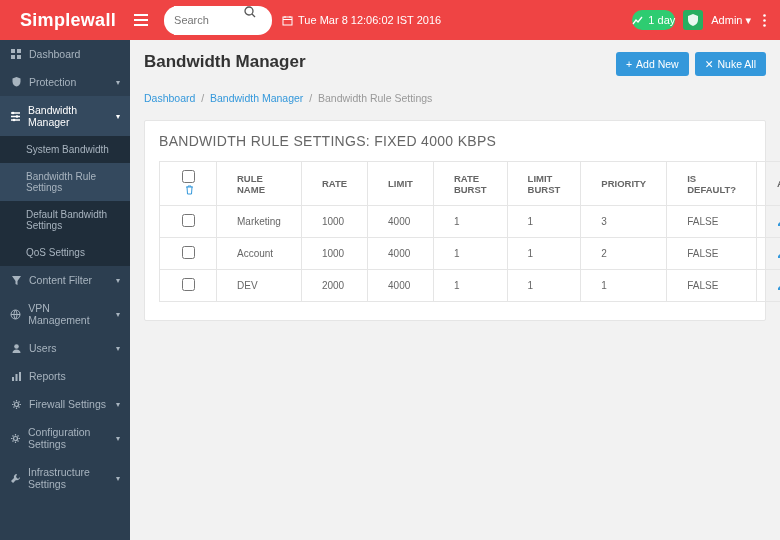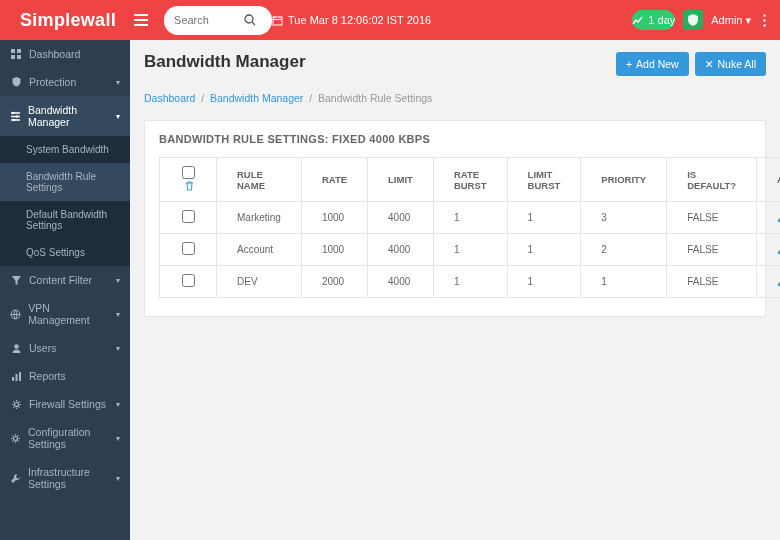--- a/index.html
+++ b/index.html
@@ -1,23 +1,23 @@
 <!DOCTYPE html>
 <html><head>
 <meta charset="utf-8">
 <style>
 *{margin:0;padding:0;box-sizing:border-box;font-family:-apple-system,BlinkMacSystemFont,"Segoe UI",Arial,sans-serif}
 body{width:780px;height:540px;background:#f2f2f2;overflow:hidden;font-size:11px;color:#555}
 .topbar{height:40px;background:#ef4444;display:flex;align-items:center;padding:0 10px;color:#fff}
 .logo{font-size:18px;font-weight:600;padding:0 10px;letter-spacing:0.3px}
 .hamburger{width:30px;height:40px;display:flex;align-items:center;justify-content:center;cursor:pointer}
-.search-wrap{background:#fff;border-radius:14px;height:29px;width:108px;display:flex;align-items:center;padding:0 10px;margin-left:8px}
+.search-wrap{background:#fff;border-radius:14px;height:29px;width:108px;display:flex;padding:0 10px;margin-left:8px}
 .search-input{border:none;outline:none;font-size:11px;width:70px;color:#888}
 .search-icon{color:#555}
-.datetime{margin-left:0;font-size:11px;display:flex;align-items:center;gap:5px}
+.datetime{margin-left:10px;font-size:11px;display:flex;align-items:center;gap:5px}
 .topbar-right{margin-left:auto;display:flex;align-items:center;gap:8px}
 .pill{background:#2ecc71;border-radius:12px;padding:4px 0;font-size:11px;display:flex;align-items:center;gap:5px}
 .shield-badge{width:20px;height:20px;background:#27ae60;border-radius:3px;display:flex;align-items:center;justify-content:center;color:#fff;font-size:10px}
 .admin{font-size:11px;display:flex;align-items:center;gap:3px}
 .layout{display:flex;height:500px}
 .sidebar{width:130px;background:#2c3e50;color:#a8b4bf;overflow-y:auto;font-size:10.5px}
 .side-item{padding:8px 10px;display:flex;align-items:center;gap:7px;cursor:pointer;position:relative}
 .side-item.active{background:#34495e;color:#fff}
 .side-item .chev{margin-left:auto;font-size:8px}
 .side-sub{background:#1f2d3a;padding:8px 10px 8px 26px;font-size:10px;cursor:pointer}
@@ -26,21 +26,21 @@
 .main{flex:1;background:#f2f2f2;padding:12px 14px;overflow:auto}
 .page-title{font-size:17px;font-weight:600;color:#333}
 .crumbs{margin-top:20px;font-size:10.5px;color:#999}
 .crumbs a{color:#3498db;text-decoration:none}
 .header-row{display:flex;justify-content:space-between;align-items:flex-start}
 .btns{display:flex;gap:6px}
 .btn{border:none;border-radius:3px;color:#fff;font-size:10.5px;padding:6px 10px;cursor:pointer;display:flex;align-items:center;gap:4px}
 .btn.add{background:#3498db}
 .btn.nuke{background:#3498db}
 .panel{background:#fff;margin-top:16px;border-radius:2px;padding:12px 14px 18px;border:1px solid #e5e5e5}
-.panel-title{font-size:11px;font-weight:700;color:#666;letter-spacing:0.3px;margin-bottom:12px}
+.panel-title{font-size:14px;font-weight:400;color:#666;letter-spacing:0.3px;margin-bottom:12px}
 table{width:100%;border-collapse:collapse;font-size:10px}
 th,td{border:1px solid #e5e5e5;padding:8px 20px;text-align:left;color:#666}
 th{font-weight:700;font-size:9.5px}
 th:first-child,td:first-child{width:28px;text-align:center}
 .trash{color:#3498db;cursor:pointer}
 .row-action{color:#3498db;display:flex;gap:6px}
 .chk{cursor:pointer}
 svg{display:block}
 </style>
 </head>

